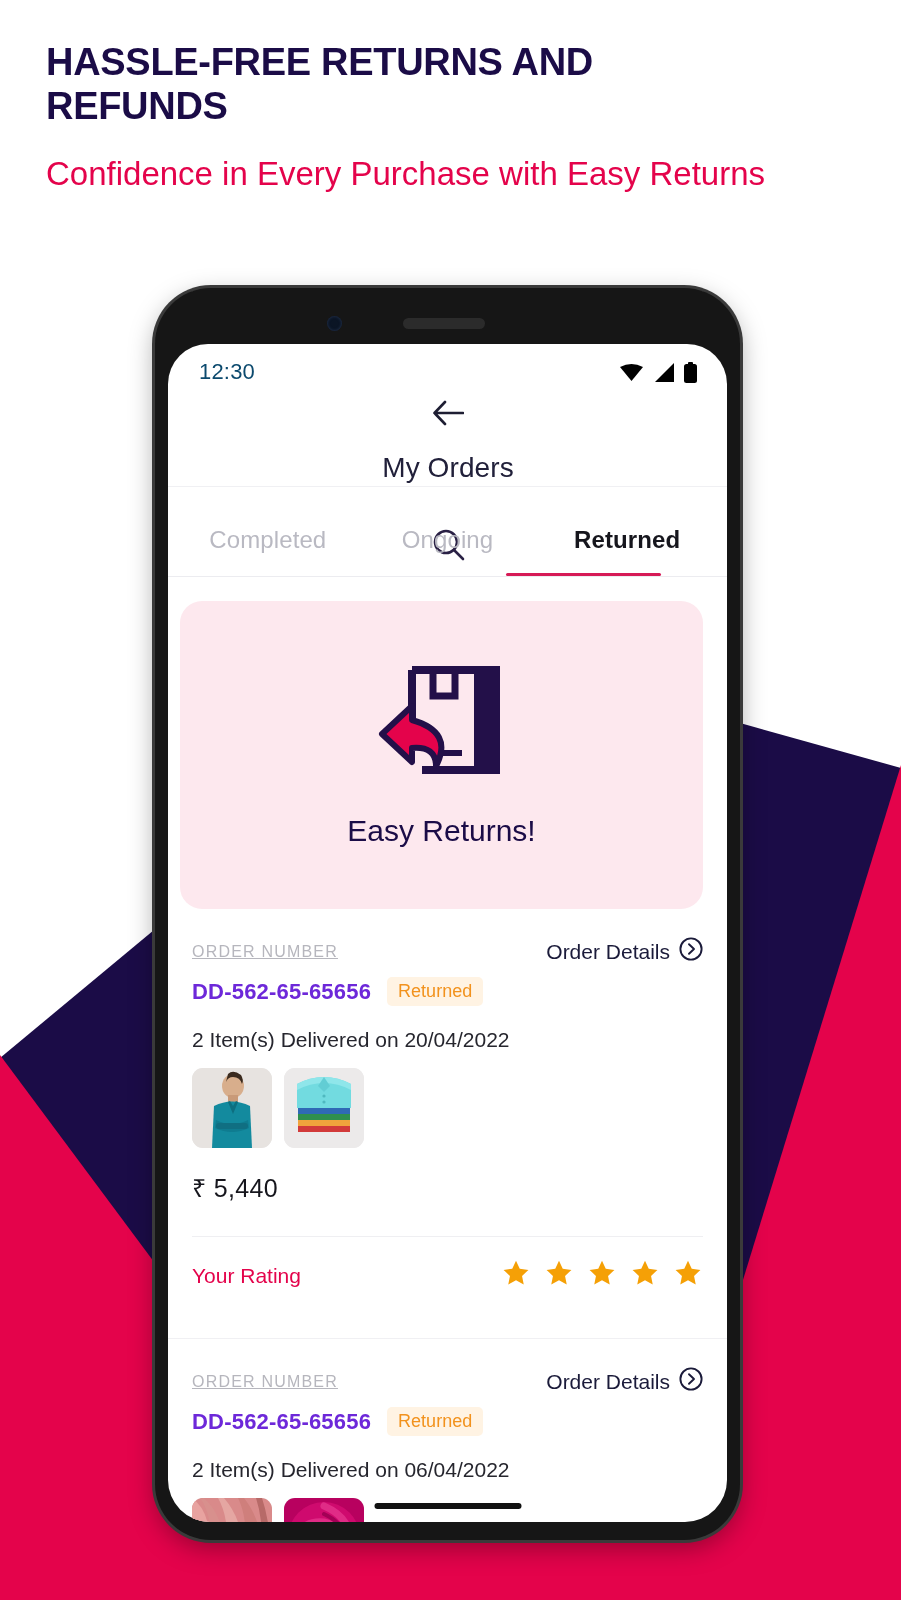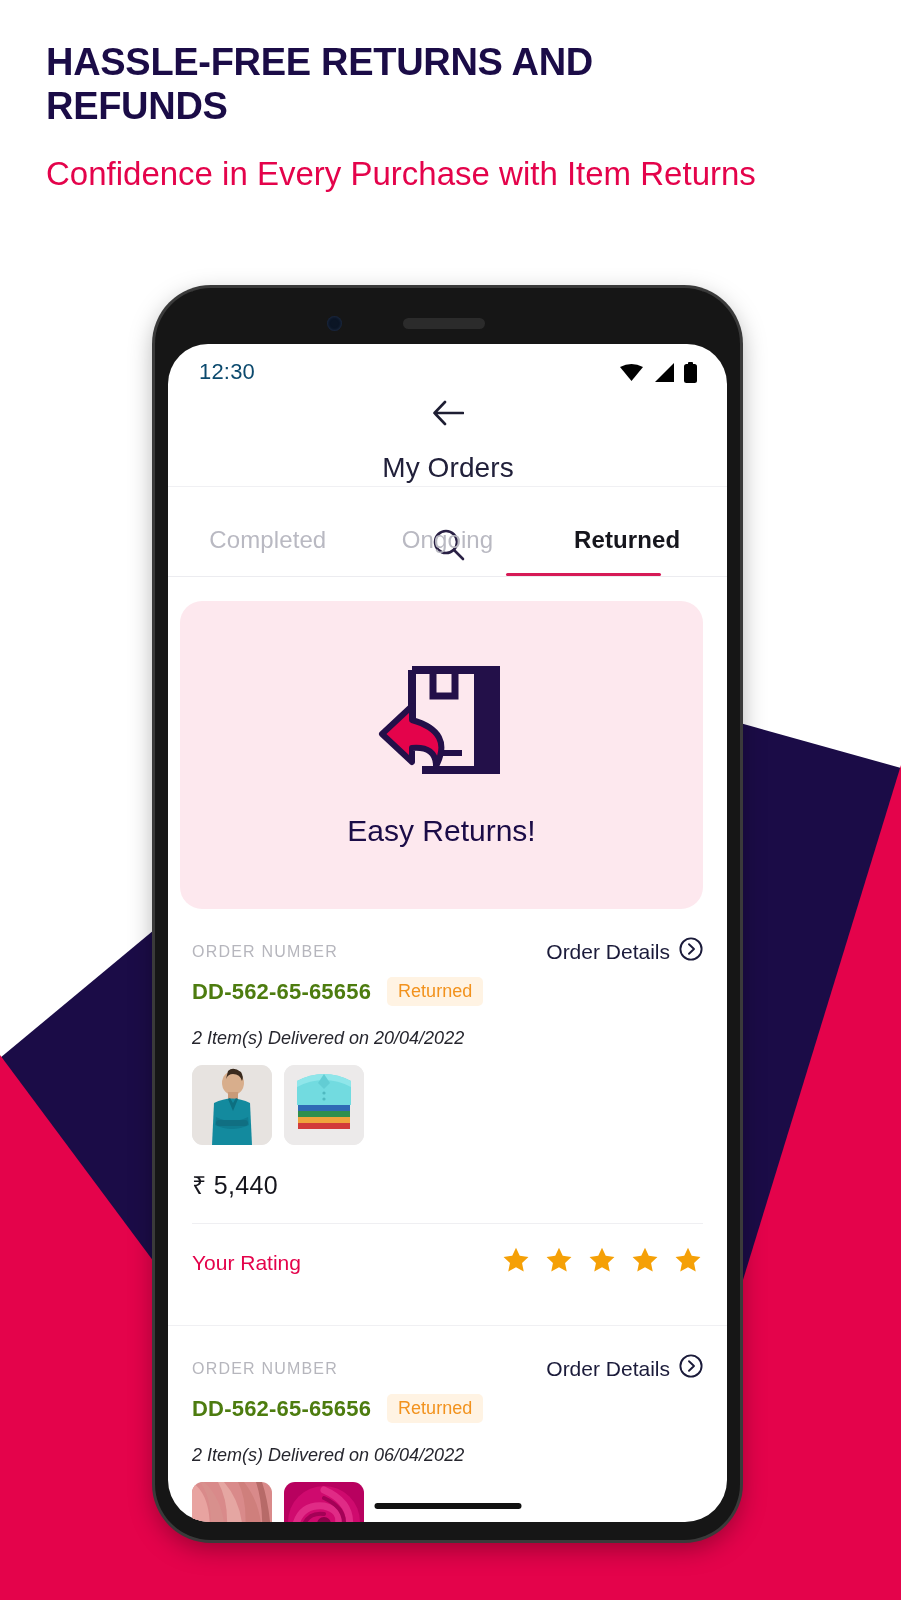--- a/index.html
+++ b/index.html
@@ -105,46 +105,46 @@
   }
   .promo-label { font-size: 30px; color: #1B0C47; font-weight: 400; }
 
   
   .order-card { padding: 28px 24px 0 24px; }
   .order-card + .order-card { border-top: 1px solid #f0f0f3; margin-top: 22px; }
   .order-top {
     display: flex; align-items: center; justify-content: space-between;
   }
   .order-label {
-    font-size: 16px; color: #b6b6bd; letter-spacing: 1.2px;
+    font-size: 16px; color: #b6b6bd; letter-spacing: 1.2px; text-decoration: underline;
   }
   .order-details-link {
     display: flex; align-items: center; gap: 9px;
     font-size: 21px; color: #1B1B3A;
   }
   .order-id-row { display: flex; align-items: center; gap: 16px; margin-top: 11px; }
-  .order-id { font-size: 22px; font-weight: 700; color: #4d7c0f; letter-spacing: .2px; }
+  .order-id { font-size: 22px; font-weight: 700; color: #6d28d9; letter-spacing: .2px; }
   .badge {
     background: #FFF3E3; color: #F2921D;
     font-size: 18px; padding: 4px 11px; border-radius: 5px;
   }
-  .order-meta { font-size: 18px; color: #26262e; margin-top: 22px; font-style: italic; }
+  .order-meta { font-size: 21px; color: #26262e; margin-top: 22px; }
 
   .thumbs { display: flex; gap: 12px; margin-top: 16px; }
   .thumb {
     width: 80px; height: 80px; border-radius: 11px;
     overflow: hidden; background: #eceaea; flex: none;
   }
   .thumb svg { display: block; width: 100%; height: 100%; }
 
   .price { font-size: 25px; color: #16161d; margin-top: 22px; letter-spacing: .3px; }
 
   .rating-row {
     display: flex; align-items: center; justify-content: space-between;
-    border-top: 1px solid #efeff2; margin-top: 22px; padding: 22px 0 24px 0; gap: 20px;
+    border-top: 1px solid #efeff2; margin-top: 32px; padding: 22px 0 24px 0; gap: 20px;
   }
   .rating-label { font-size: 21px; color: #E4034B; }
   .stars { display: flex; gap: 13px; }
 
   
   .home-indicator {
     position: absolute; bottom: 13px; left: 50%;
     transform: translateX(-50%);
     width: 147px; height: 6px; border-radius: 4px; background: #111;
   }
@@ -158,21 +158,21 @@
   <svg class="bg-shapes" viewBox="0 0 901 1600" preserveAspectRatio="none" aria-hidden="true">
     <polygon points="160,925 160,1330 0,1330 0,1058" fill="#1B0C47"></polygon>
     <polygon points="0,1055 160,1270 160,1600 0,1600" fill="#E4034B"></polygon>
     <polygon points="740,723 901,768 901,1180 740,1345" fill="#1B0C47"></polygon>
     <polygon points="901,765 901,1600 700,1600 700,1420" fill="#E4034B"></polygon>
     <polygon points="0,1480 901,1480 901,1600 0,1600" fill="#E4034B"></polygon>
   </svg>
 
   <div class="headings">
     <div class="h-title">HASSLE-FREE RETURNS AND REFUNDS</div>
-    <div class="h-sub">Confidence in Every Purchase with Item Returns</div>
+    <div class="h-sub">Confidence in Every Purchase with Easy Returns</div>
   </div>
 
   <div class="phone">
     <div class="phone-notch-cam"></div>
     <div class="phone-speaker"></div>
 
     <div class="screen">
 
       <div class="statusbar">
         <div class="status-time">12:30</div>

